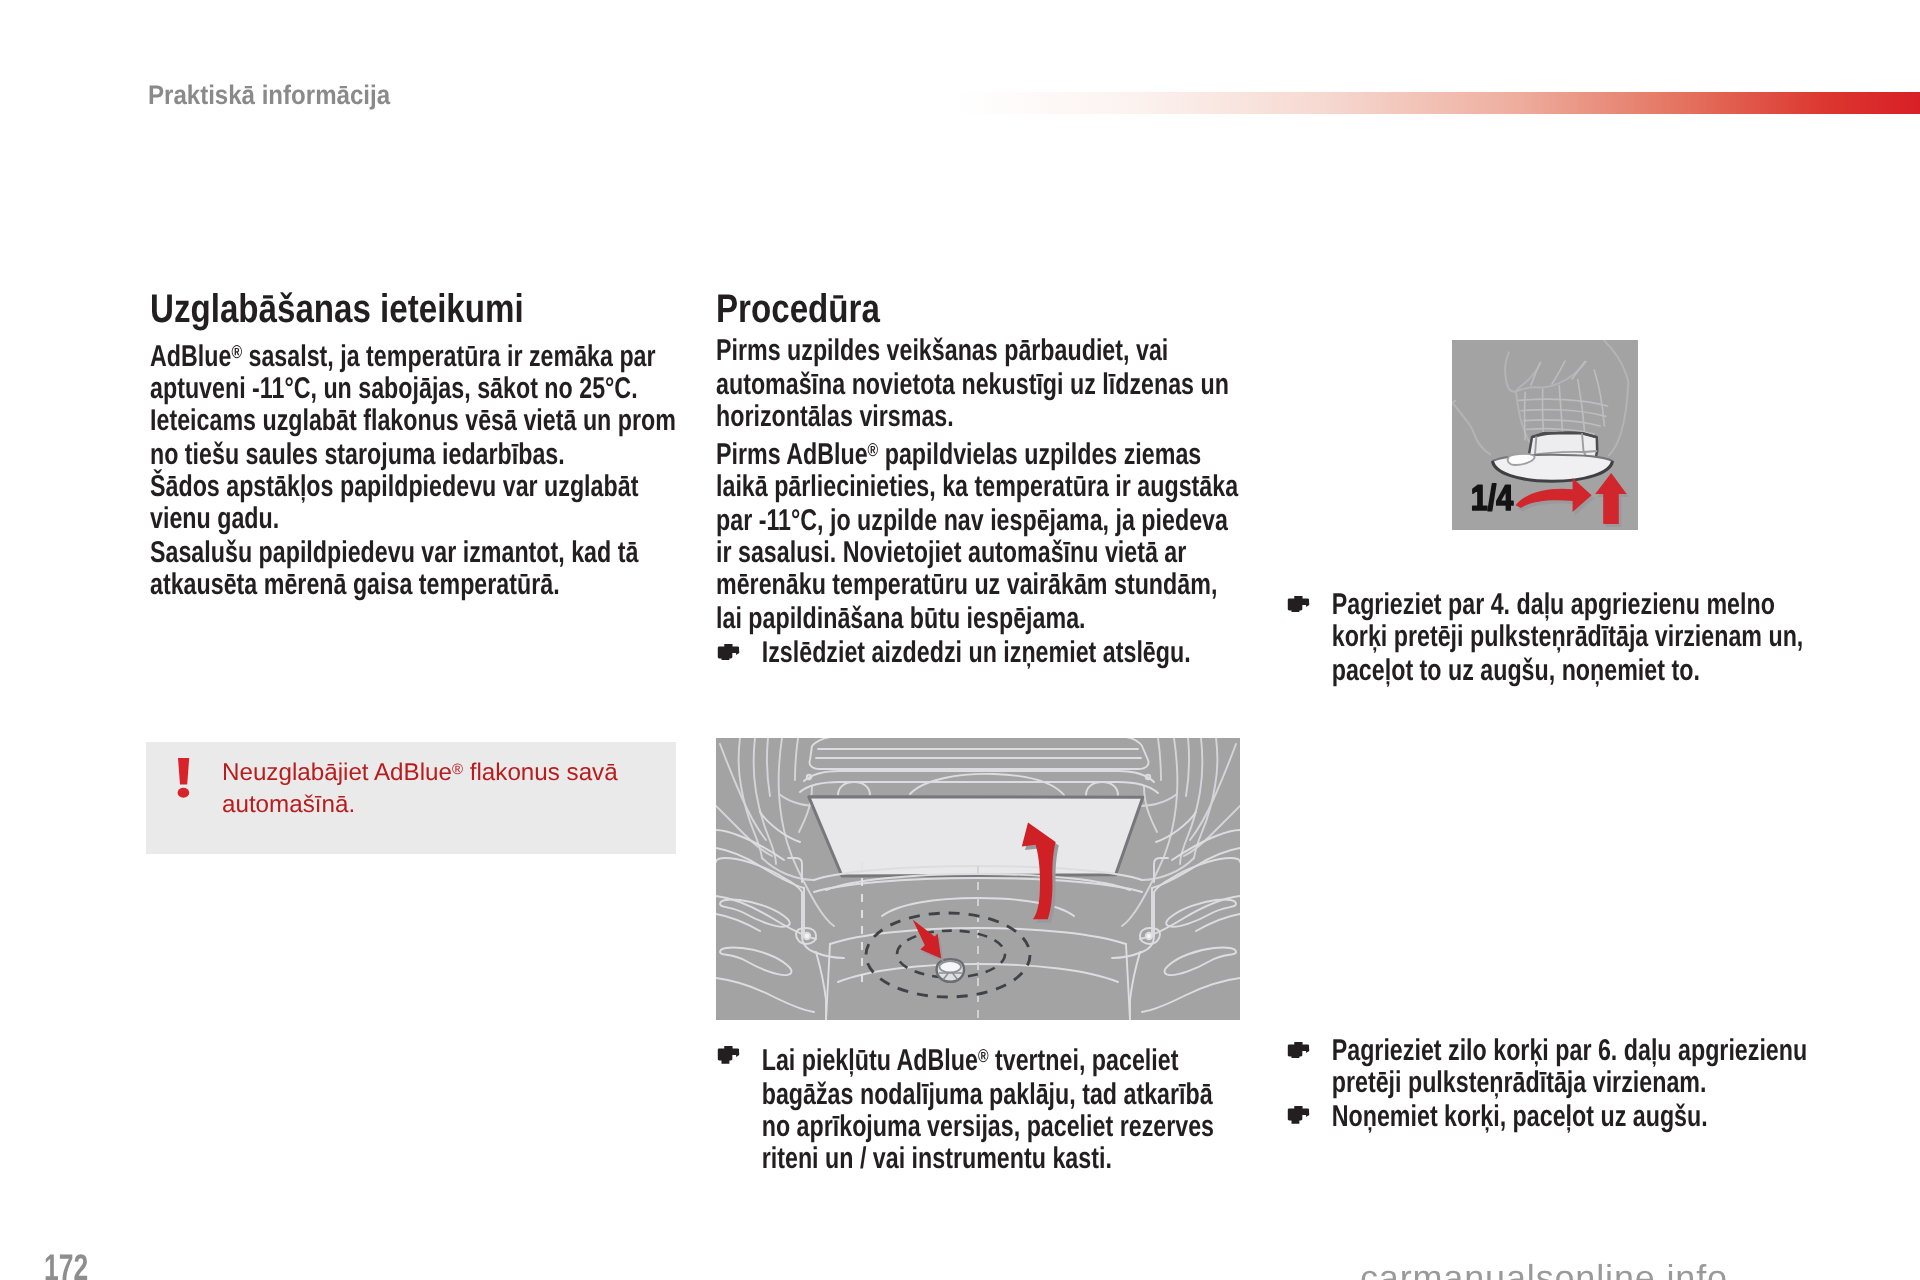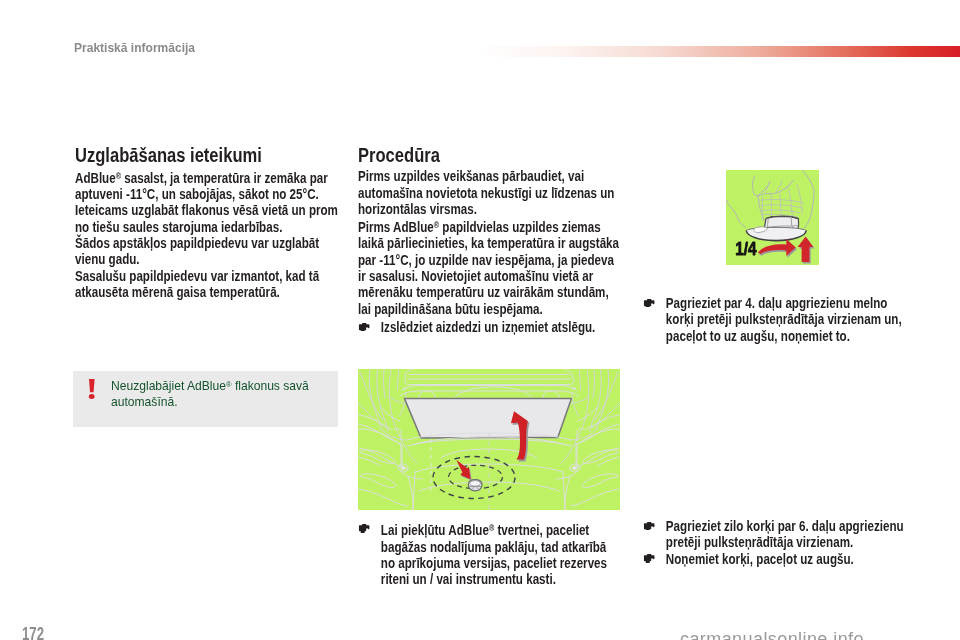--- a/index.html
+++ b/index.html
@@ -22,24 +22,24 @@
   p.body{font-size:15px;line-height:16.3px;color:#231f20;margin:0;font-weight:bold;}
 
   .bl{position:relative;font-size:15px;line-height:16.3px;font-weight:bold;color:#231f20;
       padding-left:29.5px;margin:0;}
   .hand{position:absolute;left:1px;top:-0.6px;width:14px;height:8.9px;display:block;}
 
   
   .warnbox{position:absolute;left:73px;top:355px;width:264.5px;height:56px;background:#eaeaea;}
   .warn-excl{position:absolute;left:87.5px;top:363.2px;width:8px;height:20px;}
   .warn-txt{position:absolute;left:111px;top:361px;width:208px;font-size:12.1px;
-            line-height:16.3px;color:#14532d;}
-
-  
-  .fig{position:absolute;background:#bef264;overflow:hidden;}
+            line-height:16.3px;color:#b91c1c;}
+
+  
+  .fig{position:absolute;background:#a3a3a3;overflow:hidden;}
   .fig-car{left:358px;top:353px;width:262px;height:141px;}
   .fig-r1{left:726px;top:154px;width:93px;height:95px;}
   .fig-r2{left:726px;top:378px;width:93px;height:95px;}
 
   .pagenum{position:absolute;left:21.8px;top:609px;font-size:18.5px;line-height:18px;font-weight:bold;color:#8e8e8e;
            transform:scaleX(.715);transform-origin:left top;}
   .reg{font-size:.62em;vertical-align:.42em;letter-spacing:0;}
   .wm{position:absolute;left:680px;top:609.5px;font-size:18px;line-height:26px;color:#9a9a9a;letter-spacing:.42px;}
 </style>
 </head>

